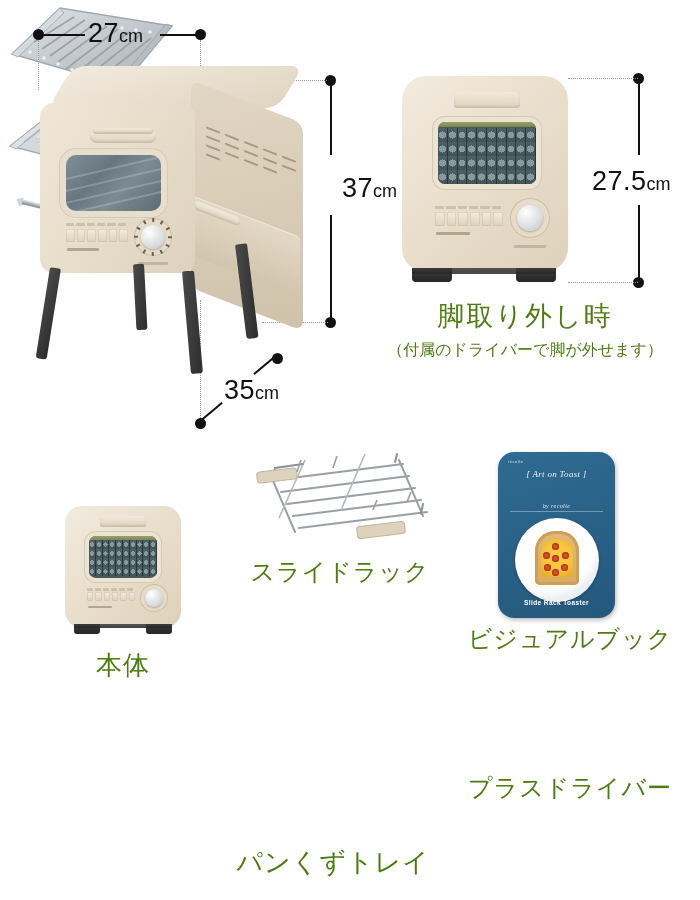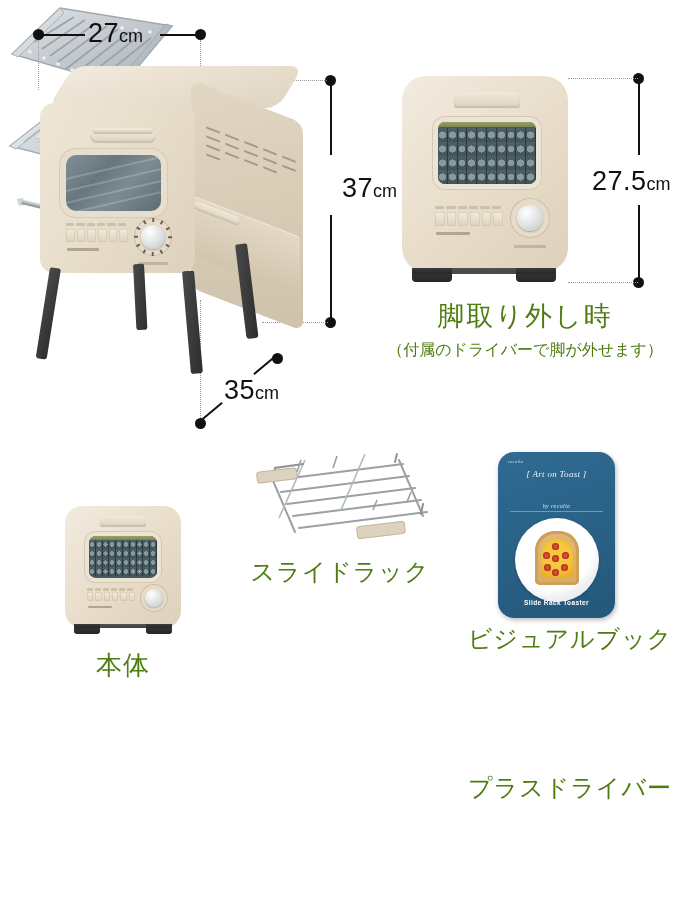--- a/index.html
+++ b/index.html
@@ -654,20 +654,21 @@
             <circle cx="5" cy="4" r="3.1" fill="#dfe4e7" stroke="#b8bfc4" stroke-width="0.7"></circle>
           </pattern>
         </defs>
         <path d="M10 50 L66 6 L182 26 L126 80 Z" fill="url(#crumbGrad)" stroke="#a4abb1" stroke-width="1.5"></path>
         <path d="M30 45 L72 14 L170 30 L124 72 Z" fill="url(#dimple)" opacity="0.95"></path>
         <path d="M10 50 L66 6 L70 11 L16 53 Z" fill="#dde2e5" stroke="#aab2b8" stroke-width="1"></path>
         <path d="M126 80 L182 26 L176 24 L122 76 Z" fill="#b9c0c5" stroke="#a2aaaf" stroke-width="1"></path>
         <path d="M24 46 L70 10" stroke="#aeb5ba" stroke-width="1.4" fill="none"></path>
       </svg>
     </div>
+    <div class="jp cap-big" style="left:233px; top:845px; width:200px;">パンくずトレイ</div>
   </div>
 
   <div>
     <div class="driver" style="left:460px; top:722px;">
       <svg width="190" height="56" viewBox="0 0 190 56">
         <defs>
           <linearGradient id="shaft" x1="0" y1="0" x2="0" y2="1">
             <stop offset="0%" stop-color="#f0f2f3"></stop>
             <stop offset="45%" stop-color="#b9c0c4"></stop>
             <stop offset="100%" stop-color="#7f878c"></stop>

